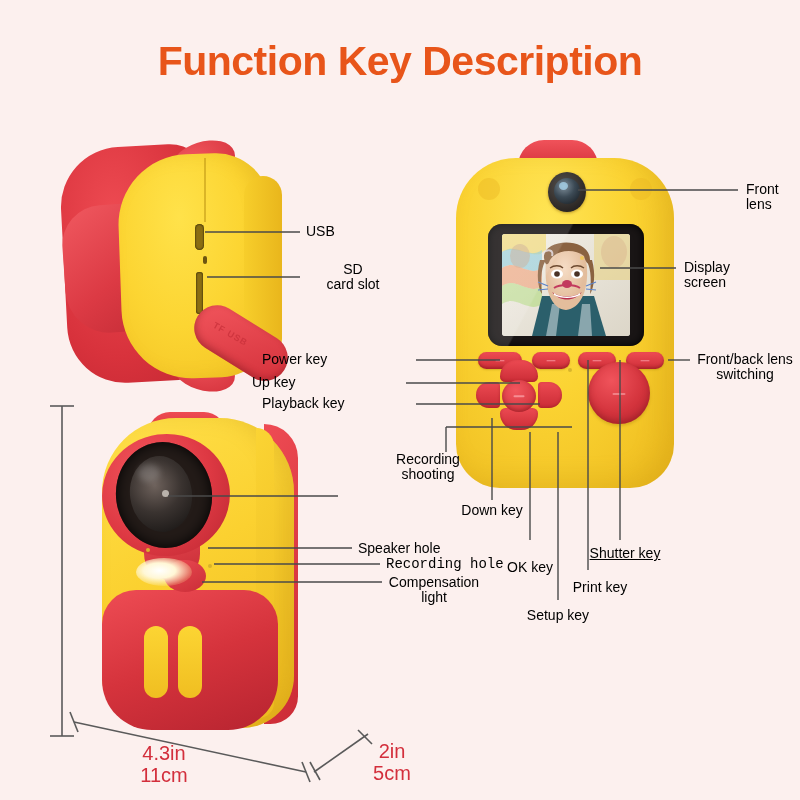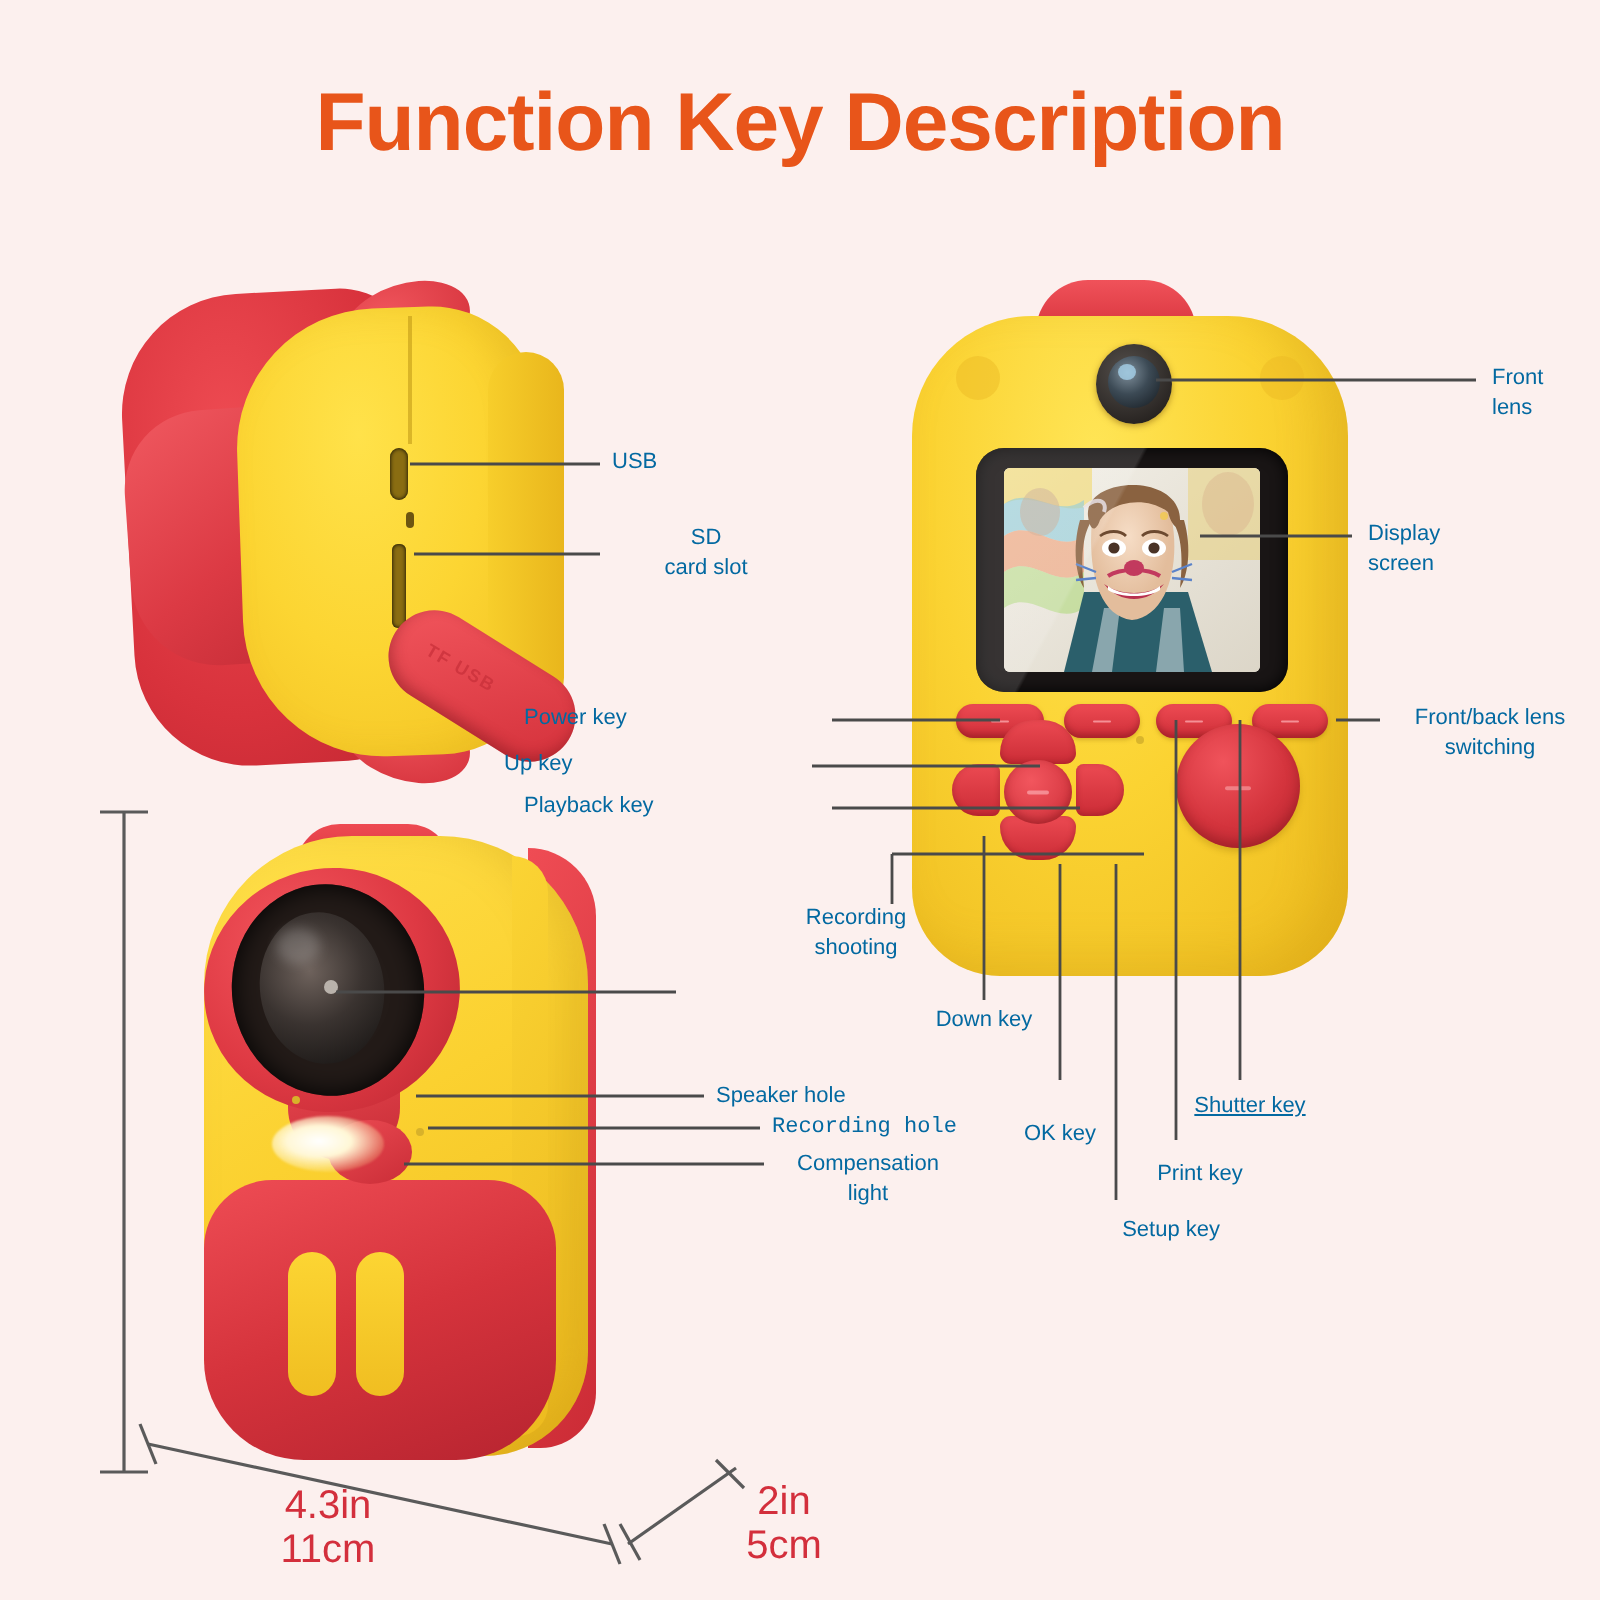--- a/index.html
+++ b/index.html
@@ -15,21 +15,21 @@
 
   
   #title{
     left:0;top:38px;width:800px;text-align:center;
     font-size:41px;font-weight:bold;color:#E8551A;
     letter-spacing:-0.5px;
   }
 
   
   .lbl{
-    color:#0369a1;font-size:11px;line-height:14.5px;
+    color:#000000;font-size:14px;line-height:14.5px;
     white-space:pre-line;font-weight:normal;
   }
   .lbl.r{text-align:left;}
   .lbl.c{text-align:center;}
   .lbl.l{text-align:left;}
 
   
   .dim{
     color:#D32F3C;font-size:20px;line-height:22px;
     white-space:pre-line;text-align:center;font-weight:normal;
@@ -416,21 +416,21 @@
 switching</div>
 
   <div class="abs lbl r" style="left:262px;top:352px;width:150px;">Power key</div>
   <div class="abs lbl r" style="left:252px;top:375px;width:150px;">Up key</div>
   <div class="abs lbl r" style="left:262px;top:396px;width:150px;">Playback key</div>
   <div class="abs lbl c" style="left:376px;top:452px;width:104px;">Recording
 shooting</div>
   <div class="abs lbl c" style="left:440px;top:503px;width:104px;">Down key</div>
 
   <div class="abs lbl c" style="left:478px;top:560px;width:104px;">OK key</div>
-  <div class="abs lbl c" style="left:506px;top:608px;width:104px;text-align:right;">Setup key</div>
+  <div class="abs lbl c" style="left:506px;top:608px;width:104px;">Setup key</div>
   <div class="abs lbl c" style="left:548px;top:580px;width:104px;">Print key</div>
   <div class="abs lbl c" style="left:570px;top:546px;width:110px;text-decoration:underline;">Shutter key</div>
 
   <div class="abs lbl l" style="left:358px;top:541px;">Speaker hole</div>
   <div class="abs lbl l" style="left:386px;top:557px;font-family:Liberation Mono, monospace;">Recording hole</div>
   <div class="abs lbl c" style="left:384px;top:575px;width:100px;">Compensation
 light</div>
 
   <svg id="dimsvg" width="800" height="800" style="pointer-events:none;">
     <g stroke="#5a5a5a" stroke-width="1.6" fill="none">

